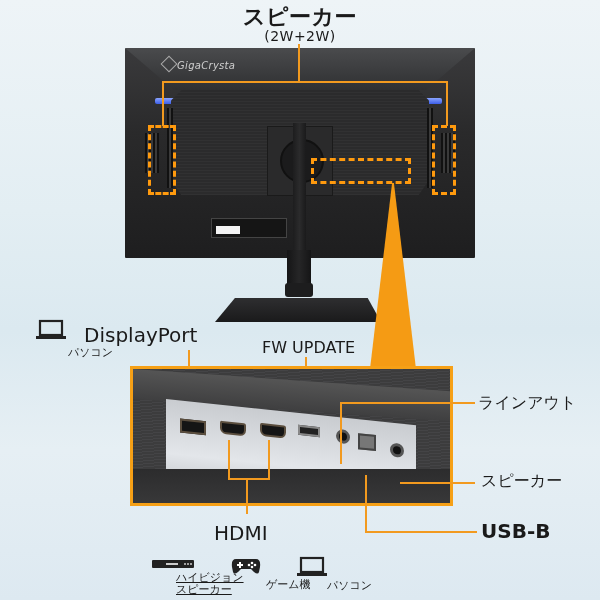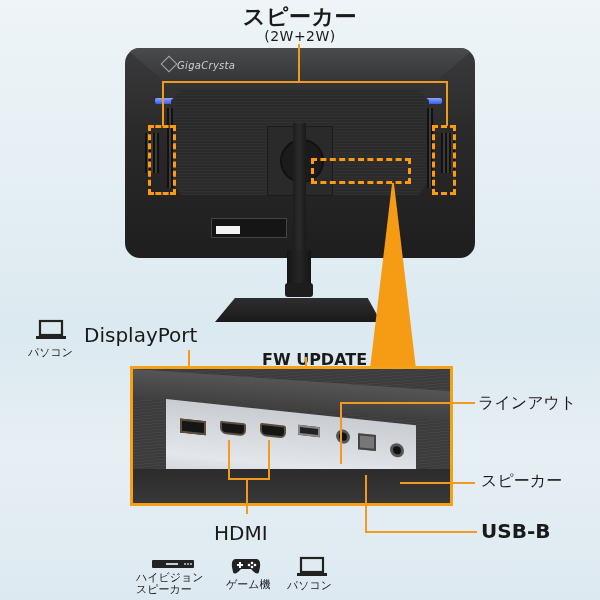--- a/index.html
+++ b/index.html
@@ -10,21 +10,21 @@
     color:#1a1a1a;
   }
   .abs { position:absolute; }
   .title-main { left:0; width:600px; top:2px; text-align:center; font-size:22px; font-weight:bold; letter-spacing:0.5px; }
   .title-sub { left:0; width:600px; top:28px; text-align:center; font-size:14px; letter-spacing:0.5px; }
 
   
   .monitor {
     left:125px; top:48px; width:350px; height:210px;
     background: linear-gradient(180deg,#3a3a3c 0%, #2a2a2b 40%, #1e1e1f 100%);
-    border-radius:15px;
+    border-radius:1px;
     overflow:hidden;
   }
   .mon-top-bevel {
     left:0; top:0; width:350px; height:42px;
     background: linear-gradient(180deg,#4a4b4d,#2f3032);
     clip-path: polygon(0 0,100% 0,86% 100%,14% 100%);
   }
   .mon-panel {
     left:46px; top:42px; width:258px; height:105px;
     background: repeating-linear-gradient(180deg,#2b2b2c 0px,#2b2b2c 2px,#313132 2px,#313132 3px);
@@ -77,21 +77,21 @@
     transform: skewY(6deg); transform-origin:left top;
   }
   .port { position:absolute; background:#151515; border:2px solid #5b4e3e; box-sizing:border-box; }
   .port.hdmi { border-radius:2px 2px 6px 6px; }
   .jack { position:absolute; width:14px; height:14px; border-radius:50%; background:#111; border:3px solid #555; box-sizing:border-box; }
   .bottom-dark { left:0; top:100px; width:323px; height:40px; background:linear-gradient(180deg,#2c2c2d,#3a3a3b); }
 
   .lbl { position:absolute; white-space:nowrap; }
   .lbl-big { font-size:20px; }
   .lbl-mid { font-size:16px; }
-  .lbl-small { font-size:11px; }
+  .lbl-small { font-size:11px;margin-left:40px; }
   .dev-icon { position:absolute; }
 </style>
 </head>
 <body>
 
 <div class="abs title-main">スピーカー</div>
 <div class="abs title-sub">(2W+2W)</div>
 
 <div class="abs monitor">
   <div class="abs mon-top-bevel"></div>
@@ -135,21 +135,21 @@
 <div class="abs funnel"></div>
 
 <svg class="abs" style="left:36px;top:319px;" width="30" height="22" viewBox="0 0 30 22">
   <rect x="4" y="2" width="22" height="14" fill="none" stroke="#222" stroke-width="2.2"></rect>
   <rect x="0" y="17" width="30" height="3" fill="#222"></rect>
 </svg>
 <div class="lbl lbl-small" style="left:28px;top:345px;">パソコン</div>
 <div class="lbl lbl-big" style="left:84px;top:323px;">DisplayPort</div>
 <div class="abs oline" style="left:188px;top:350px;width:2px;height:60px;"></div>
 
-<div class="lbl lbl-mid" style="left:262px;top:350px;font-weight:bold;">FW UPDATE</div>
+<div class="lbl lbl-mid" style="left:262px;top:338px;">FW UPDATE</div>
 <div class="abs oline" style="left:305px;top:357px;width:2px;height:95px;"></div>
 
 <div class="abs detail">
   <div class="abs detail-top"></div>
   <div class="abs port-plate">
     <div class="port" style="left:14px;top:18px;width:26px;height:14px;"></div>
     <div class="port hdmi" style="left:54px;top:16px;width:26px;height:13px;"></div>
     <div class="port hdmi" style="left:94px;top:14px;width:26px;height:13px;"></div>
     <div class="port" style="left:132px;top:12px;width:22px;height:10px;background:#222;border-color:#888;"></div>
     <div class="jack" style="left:170px;top:12px;"></div>
@@ -176,21 +176,21 @@
 <div class="abs oline" style="left:246px;top:478px;width:2px;height:36px;"></div>
 <div class="lbl lbl-big" style="left:214px;top:521px;text-align:center;">HDMI</div>
 
 <svg class="dev-icon" style="left:152px;top:559px;" width="42" height="10" viewBox="0 0 42 10">
   <rect x="0" y="1" width="42" height="8" rx="1" fill="#222"></rect>
   <rect x="14" y="4" width="12" height="2" fill="#ccc"></rect>
   <circle cx="33" cy="5" r="1" fill="#ccc"></circle>
     <circle cx="36" cy="5" r="1" fill="#ccc"></circle>
     <circle cx="39" cy="5" r="1" fill="#ccc"></circle>
 </svg>
-<div class="lbl lbl-small" style="left:136px;top:572px;line-height:12px;">
+<div class="lbl lbl-small" style="left:136px;top:572px;line-height:12px;text-decoration:underline;">
   <div>ハイビジョン</div>
   <div>スピーカー</div>
 </div>
 
 <svg class="dev-icon" style="left:231px;top:557px;" width="30" height="18" viewBox="0 0 30 18">
   <path d="M5 2 H25 Q30 2 29 10 L28 15 Q27 18 23 15 L20 12 H10 L7 15 Q3 18 2 15 L1 10 Q0 2 5 2Z" fill="#222"></path>
   <rect x="6" y="7" width="6" height="2" fill="#fff"></rect>
     <rect x="8" y="5" width="2" height="6" fill="#fff"></rect>
   <circle cx="21" cy="6" r="1.3" fill="#fff"></circle>
     <circle cx="24" cy="8" r="1.3" fill="#fff"></circle>

